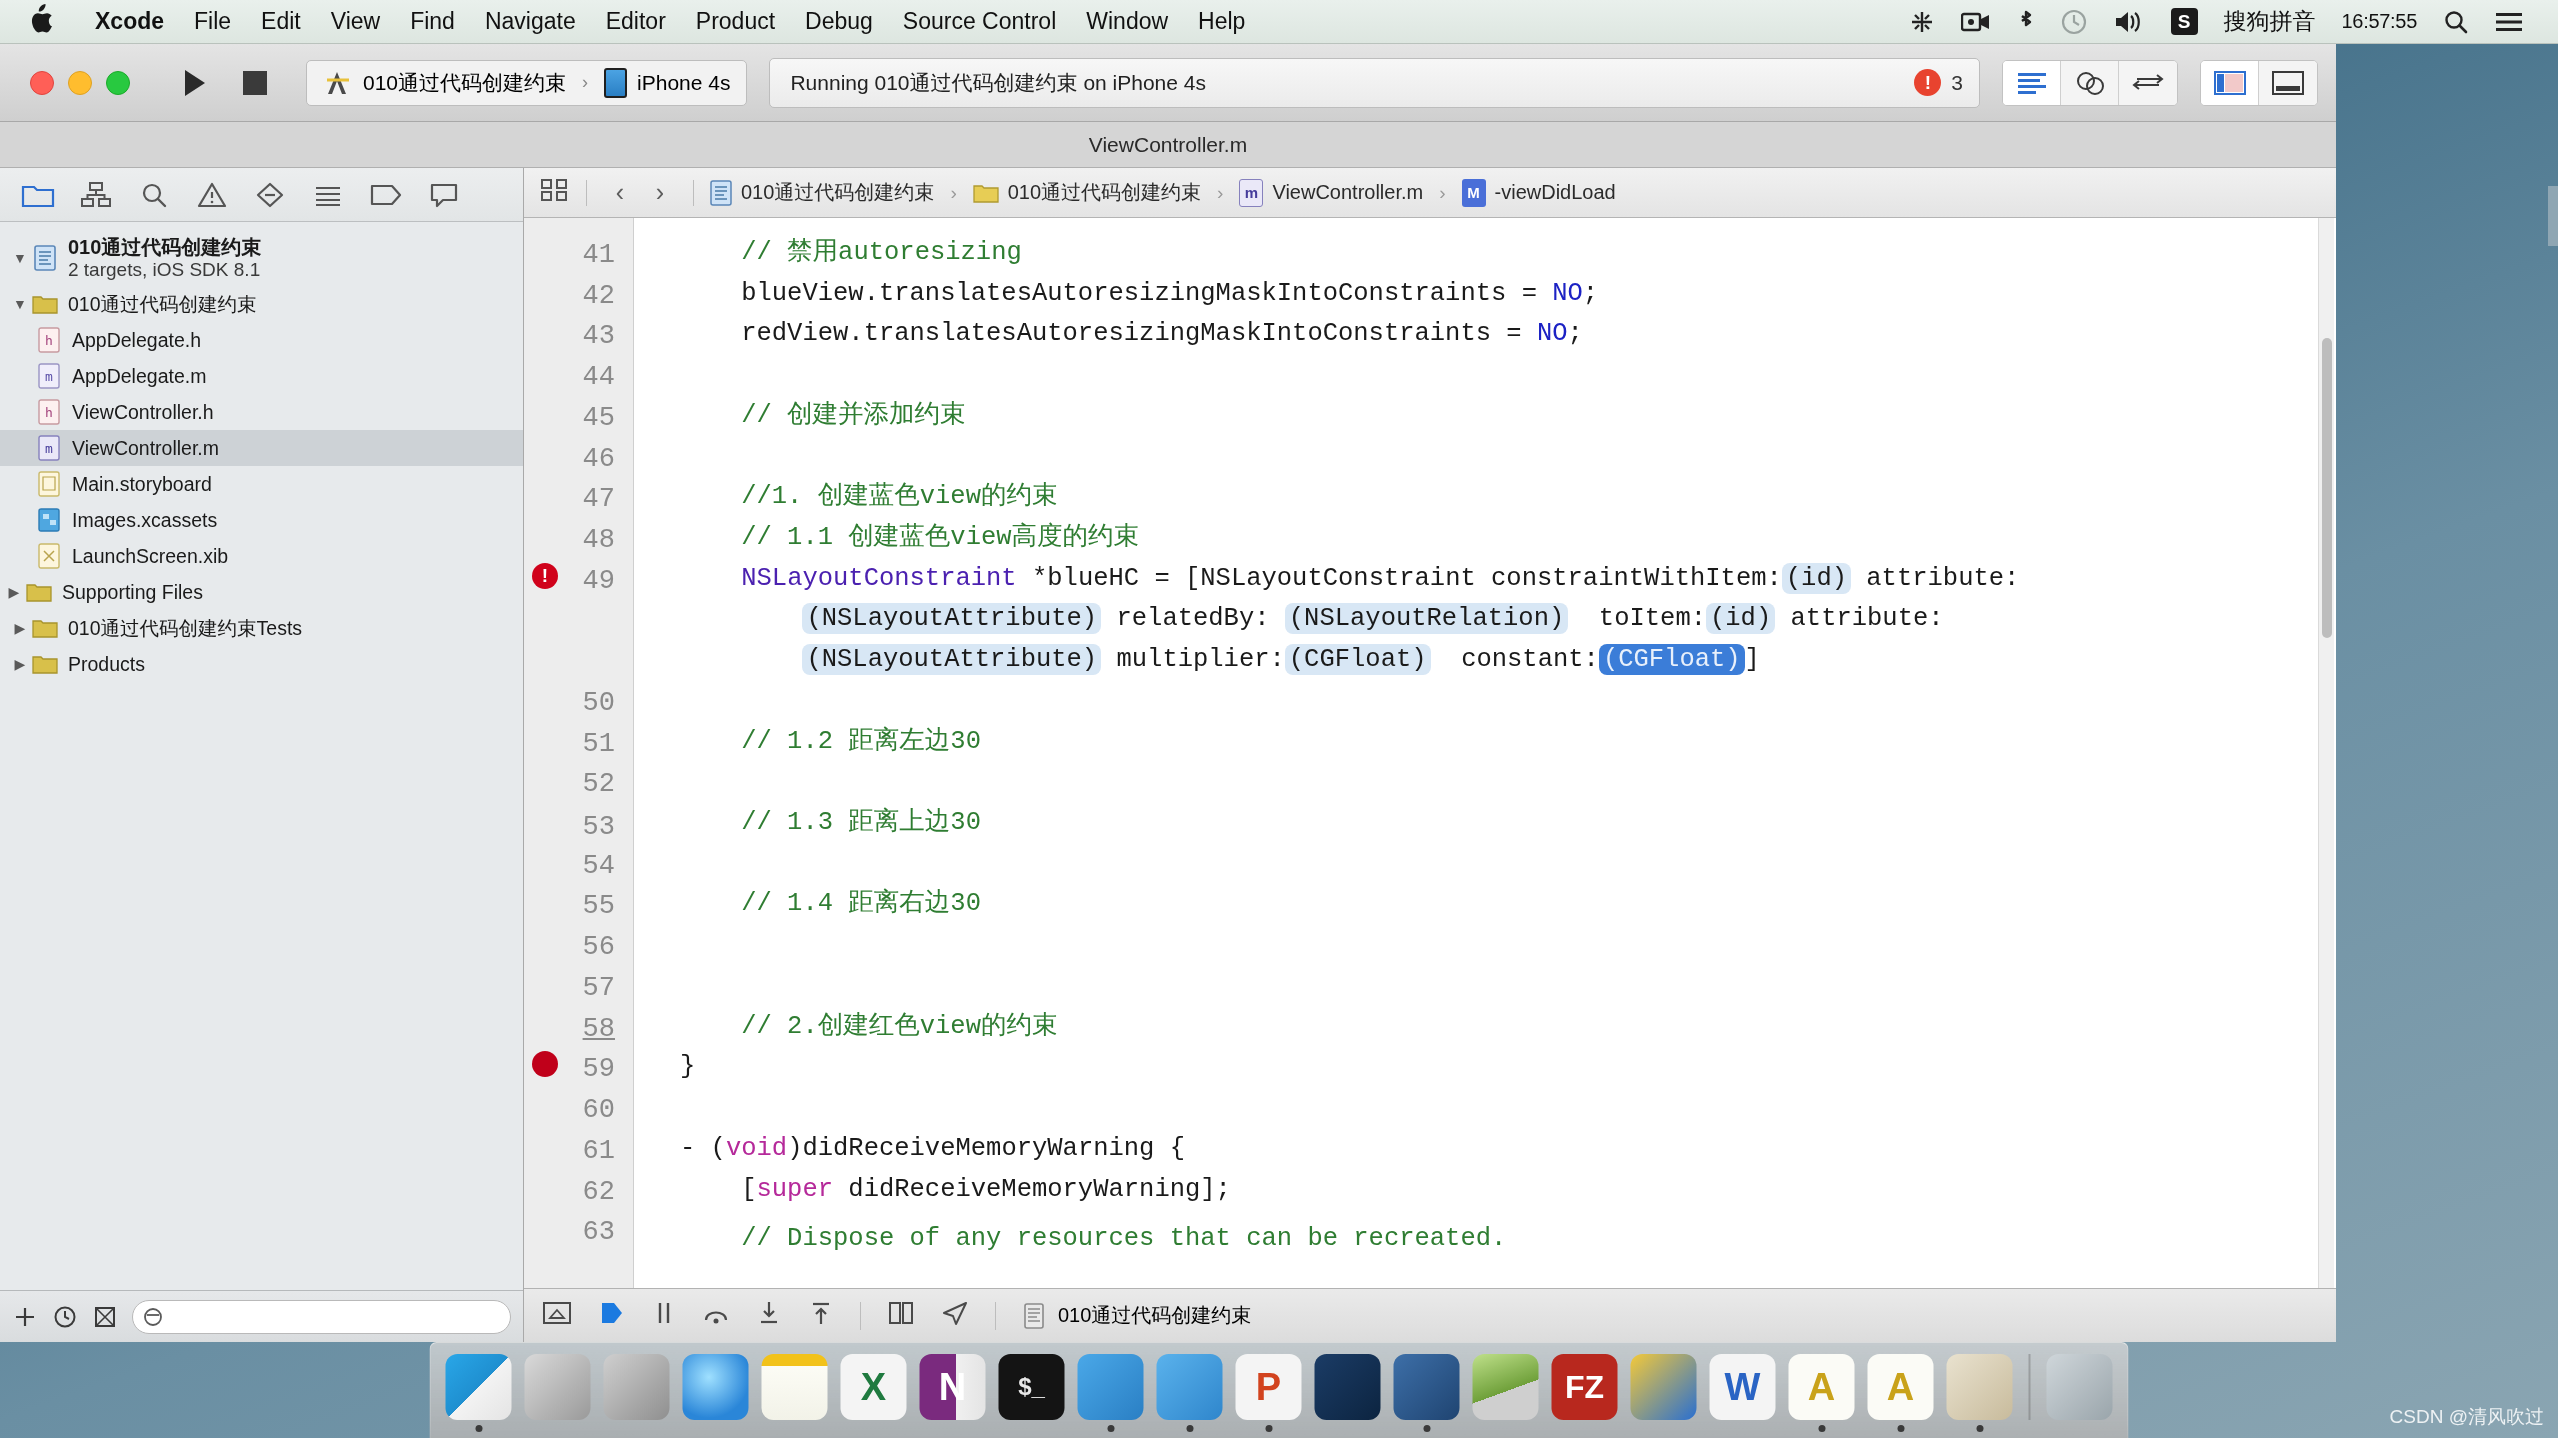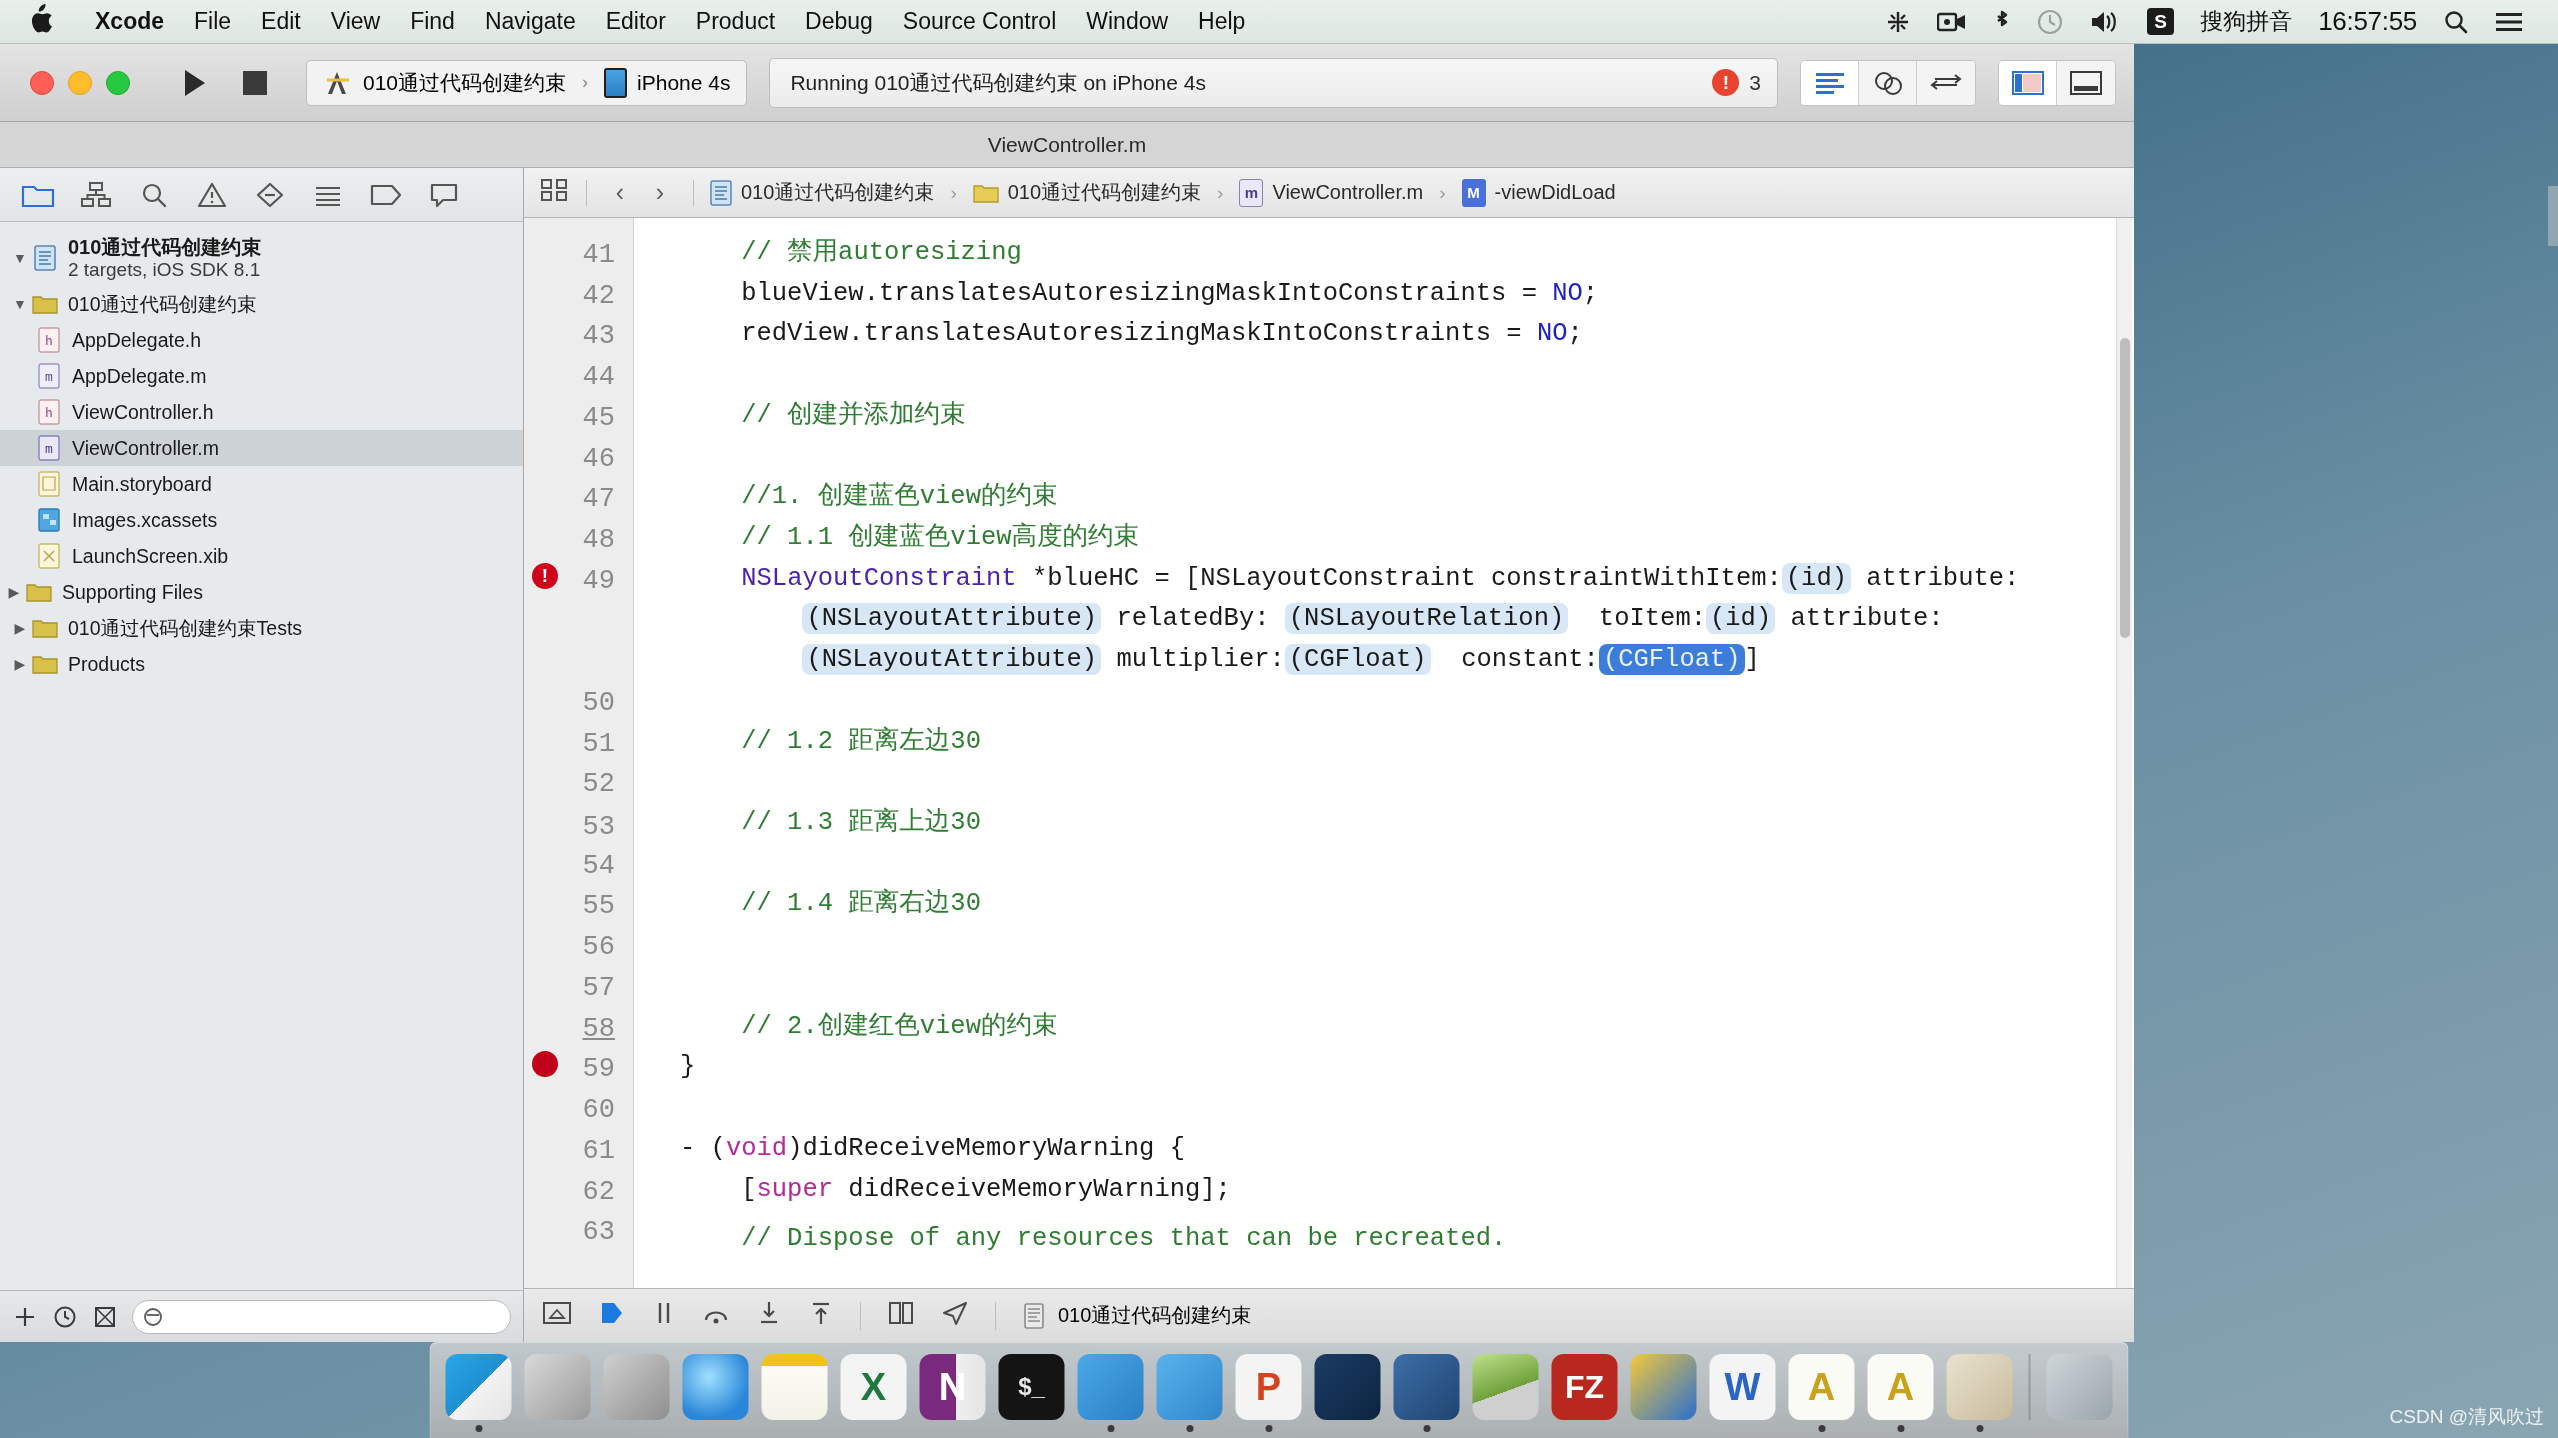--- a/index.html
+++ b/index.html
@@ -33,25 +33,25 @@
     padding-right: 22px; gap: 0px;
   }
   .mbr { padding: 0 13px; display: flex; align-items: center; white-space: nowrap; }
   .mbr svg { display: block; }
   .sogou-badge {
     background: #1b1b1b; color: #fff; font-weight: bold;
     width: 27px; height: 27px; border-radius: 4px;
     display: flex; align-items: center; justify-content: center;
     font-size: 19px;
   }
-  .mbr-time { font-size: 26px; letter-spacing: -0.3px; }
+  .mbr-time { font-size: 20px; letter-spacing: -0.3px; }
 
   
   #xcode {
-    position: absolute; left: 0; top: 44px; width: 2134px; height: 1298px;
+    position: absolute; left: 0; top: 44px; width: 2336px; height: 1298px;
     background: #d8d8d8;
     display: flex; flex-direction: column;
     z-index: 20;
     justify-content: space-between;
   }
 
   
   #xtoolbar {
     height: 78px; flex: 0 0 78px;
     background: linear-gradient(to bottom,#e4e4e4,#cfcfcf);

